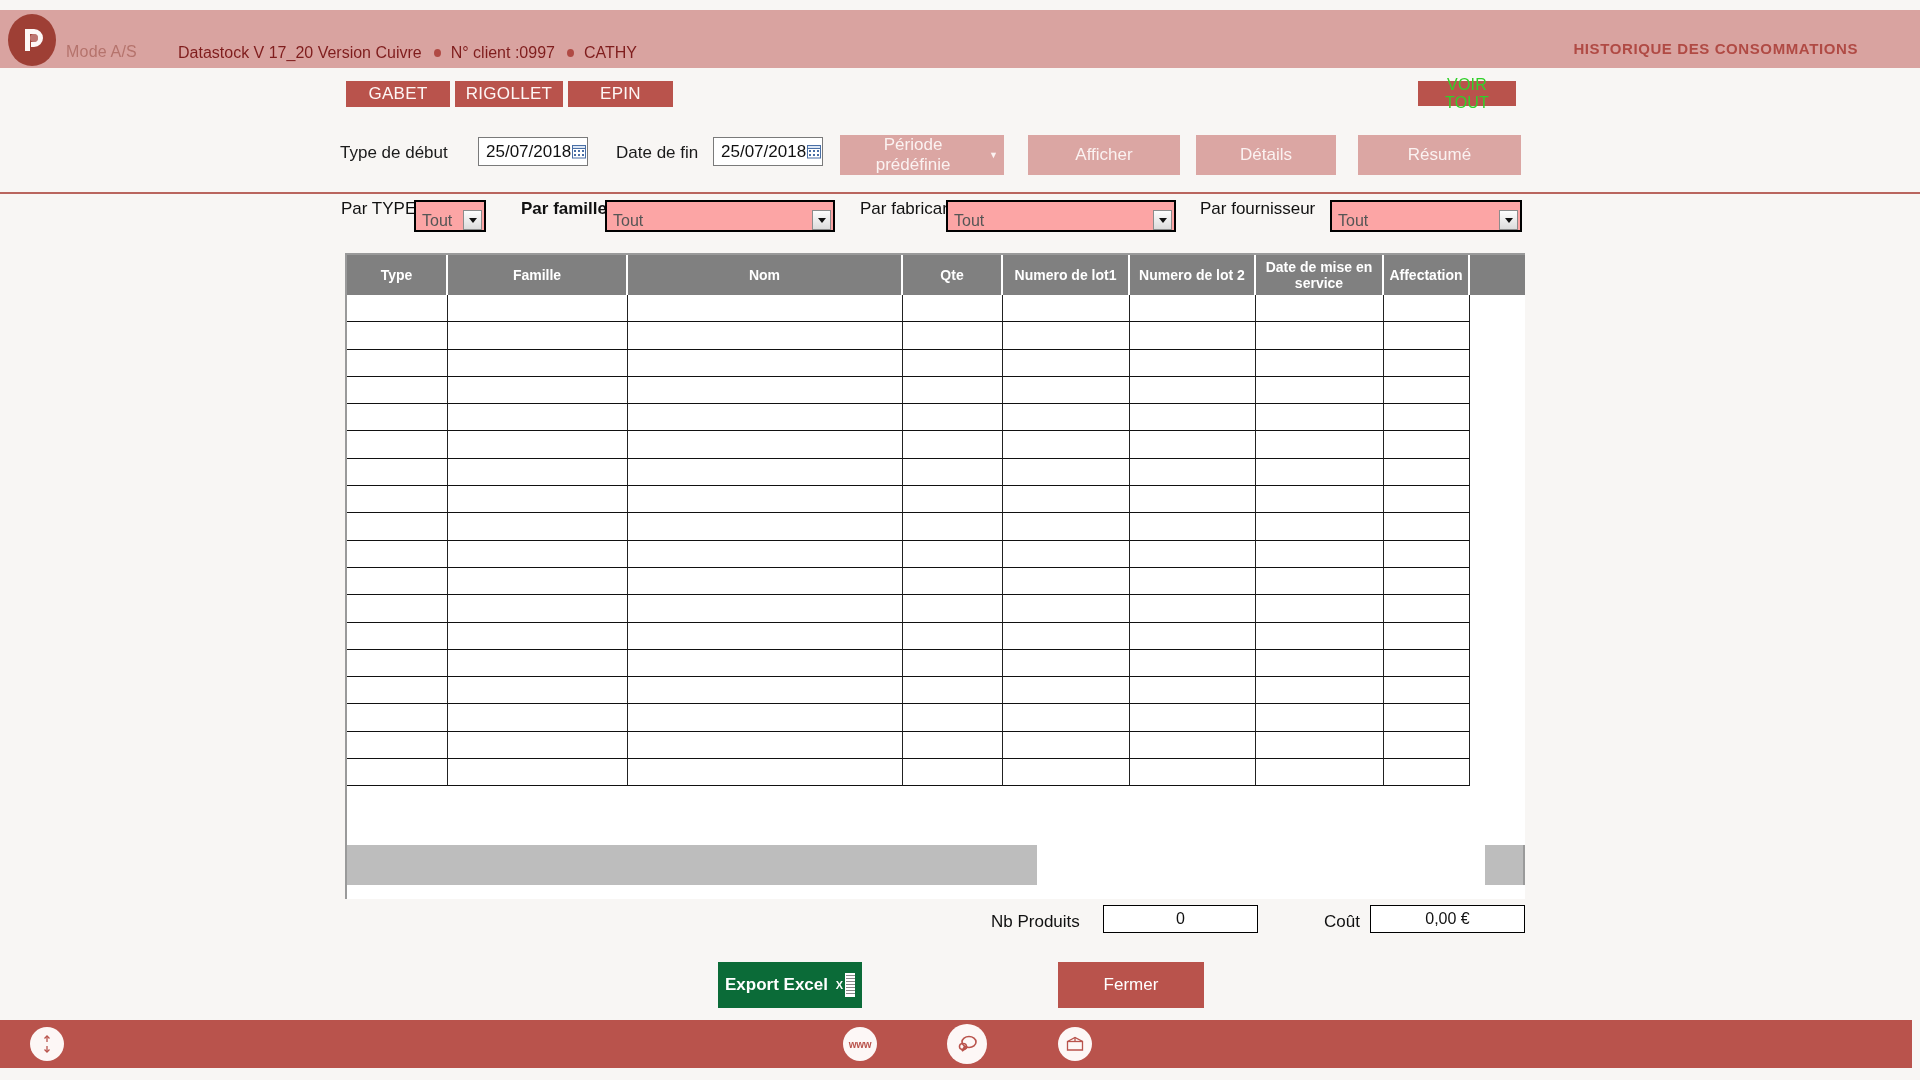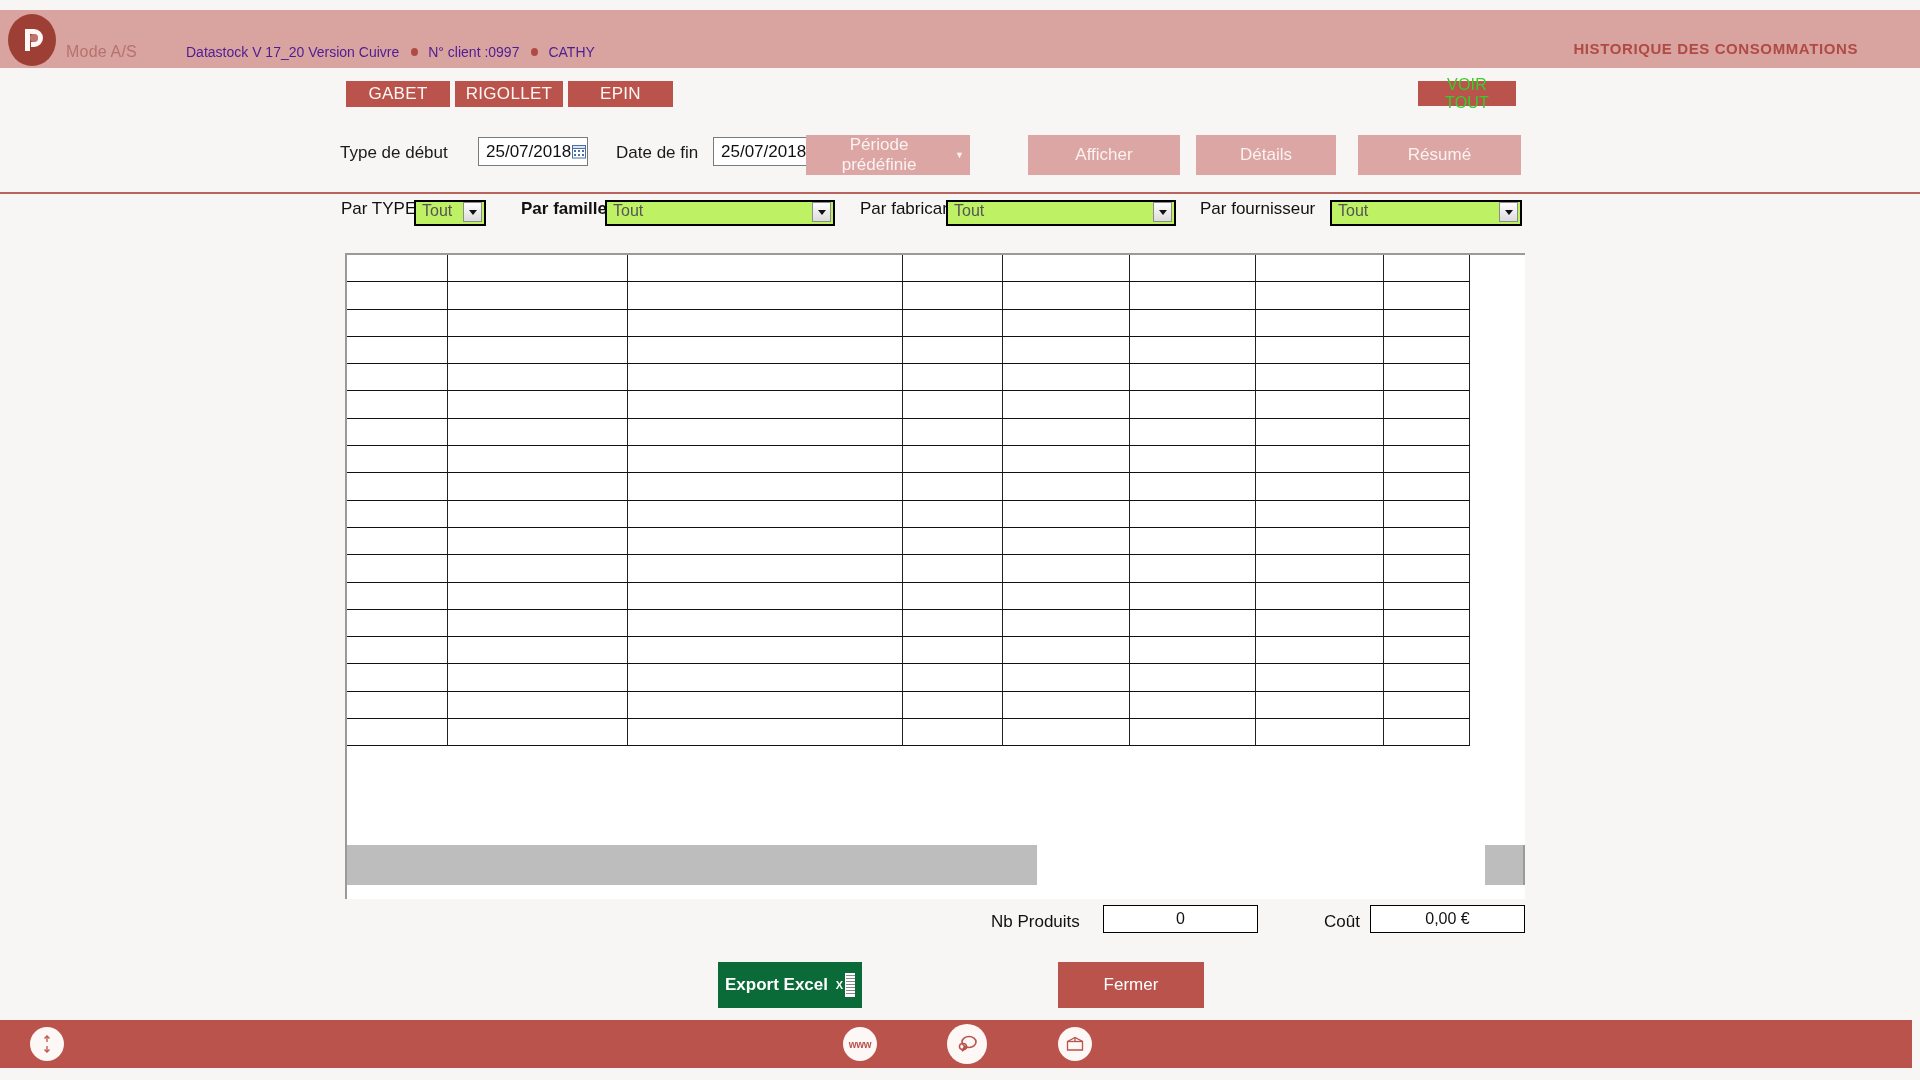--- a/index.html
+++ b/index.html
@@ -22,22 +22,22 @@
     position: absolute; left: 8px; top: 4px; width: 48px; height: 52px;
     border-radius: 50%; background: #9e3f35;
     display: flex; align-items: center; justify-content: center;
   }
   .logo svg { display: block; }
   .mode-label {
     position: absolute; left: 66px; top: 33px;
     font-size: 16px; color: #b5736c; letter-spacing: .2px;
   }
   .hdr-info {
-    position: absolute; left: 186px; top: 34px;
-    font-size: 14px; color: #4c1d95; white-space: nowrap;
+    position: absolute; left: 178px; top: 34px;
+    font-size: 16px; color: #7f1d1d; white-space: nowrap;
   }
   .hdr-info .dot {
     display: inline-block; width: 7px; height: 8px; border-radius: 50%;
     background: #b04a44; margin: 0 10px 0 12px; vertical-align: 1px;
   }
   .hdr-title {
     position: absolute; right: 62px; top: 30px;
     font-size: 15px; font-weight: bold; color: #b04a44; letter-spacing: .6px;
   }
 
@@ -74,42 +74,42 @@
   .datebox .calico { width: 22px; display: flex; align-items: center; justify-content: center; }
   .db-1 { left: 478px; }
   .db-2 { left: 713px; }
 
   .pinkbtn {
     position: absolute; top: 135px; height: 40px;
     background: #dba6a3; color: #fbf2f1;
     font-size: 17px; border: none; cursor: pointer; font-family: inherit;
     display: flex; align-items: center; justify-content: center;
   }
-  .pb-period { left: 806px; width: 164px; text-align: center; }
+  .pb-period { left: 840px; width: 164px; text-align: center; }
   .pb-period .caret { margin-left: 9px; font-size: 9px; }
   .pb-afficher { left: 1028px; width: 152px; }
   .pb-details  { left: 1196px; width: 140px; }
   .pb-resume   { left: 1358px; width: 163px; }
 
   .divider {
     position: absolute; left: 0; top: 192px; width: 1920px; height: 2px;
     background: #b9655e;
   }
 
   
   .flt-lbl { position: absolute; top: 199px; font-size: 17px; color: #111; }
   .fl-type  { left: 341px; }
   .fl-fam   { left: 521px; font-weight: bold; }
   .fl-fab   { left: 860px; }
   .fl-four  { left: 1200px; }
 
   .selbox {
-    position: absolute; top: 200px; height: 26px;
-    background: #bef264; border: 2px solid #000;
-    display: flex; align-items: flex-start;
+    position: absolute; top: 200px; height: 32px;
+    background: #fca5a5; border: 2px solid #000;
+    display: flex; align-items: flex-end;
     font-size: 16px; color: #555;
   }
   .selbox .sval { padding-left: 6px; flex: 1; white-space: nowrap; overflow: hidden; }
   .selbox .arrow {
     width: 19px; height: 20px; margin-right: 2px;
     background: linear-gradient(#fdfdfd,#dcdcdc);
     border: 1px solid #8c8c8c;
     display: flex; align-items: center; justify-content: center;
   }
   .selbox .arrow i {
@@ -317,20 +317,30 @@
 
   <div class="flt-lbl fl-four">Par fournisseur</div>
   <div class="selbox sb-four">
     <span class="sval">Tout</span>
     <span class="arrow">
         <i></i>
       </span>
   </div>
 
   <div class="grid-wrap">
+    <div class="grid-head" id="grid-head">
+        <div class="hcell" style="width: 101px;">Type</div>
+        <div class="hcell" style="width: 180px;">Famille</div>
+        <div class="hcell" style="width: 275px;">Nom</div>
+        <div class="hcell" style="width: 100px;">Qte</div>
+        <div class="hcell" style="width: 127px;">Numero de lot1</div>
+        <div class="hcell" style="width: 126px;">Numero de lot 2</div>
+        <div class="hcell" style="width: 128px;">Date de mise en service</div>
+        <div class="hcell" style="width: 86px;">Affectation</div>
+      </div>
     <div class="grid-body" id="grid-body">
         <div class="grow">
           <div class="gcell" style="width: 101px;"></div>
           <div class="gcell" style="width: 180px;"></div>
           <div class="gcell" style="width: 275px;"></div>
           <div class="gcell" style="width: 100px;"></div>
           <div class="gcell" style="width: 127px;"></div>
           <div class="gcell" style="width: 126px;"></div>
           <div class="gcell" style="width: 128px;"></div>
           <div class="gcell" style="width: 86px;"></div>

